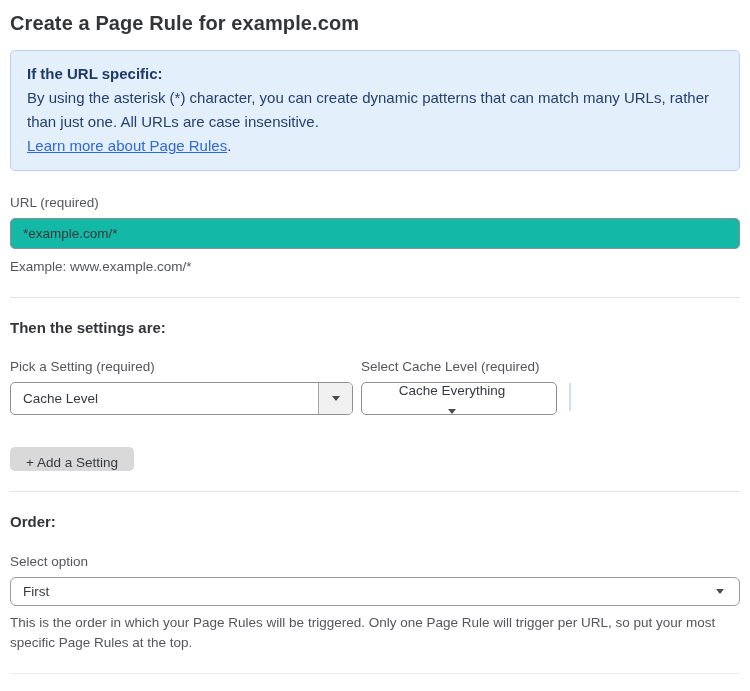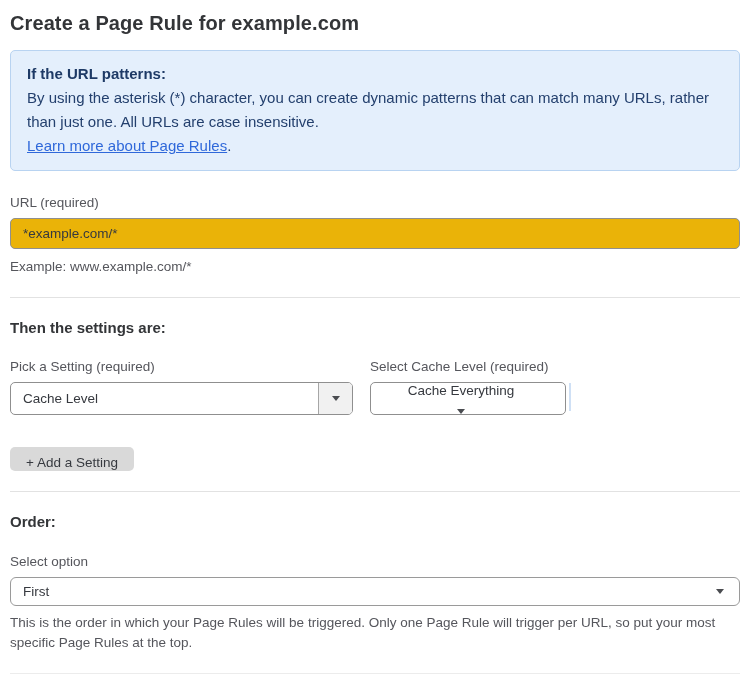--- a/index.html
+++ b/index.html
@@ -53,40 +53,40 @@
   .url-field { margin-top: 24px; }
   .text-input {
     width: 100%;
     height: 31px;
     border: 1px solid #8f8f8f;
     border-radius: 5px;
     padding: 8px 12px;
     font-size: 13.5px;
     color: #36393f;
     font-family: inherit;
-    background: #eab308;
+    background: #14b8a6;
     outline: none;
   }
 
   hr.divider {
     border: none;
     border-top: 1px solid #e2e2e2;
     margin: 20px 0 0 0;
   }
   hr.divider-light { border-top-color: #ececec; }
 
   h2.section-heading {
     font-size: 15px;
     font-weight: bold;
     color: #333538;
     margin: 21px 0 0 0;
   }
 
   
-  .settings-row { display: flex; gap: 17px; margin-top: 23px; position: relative; }
+  .settings-row { display: flex; gap: 8px; margin-top: 23px; position: relative; }
   .setting-col-1 { width: 343px; }
   .setting-col-2 { width: 196px; }
 
   .select {
     display: flex;
     align-items: center;
     height: 33px;
     border: 1px solid #8f8f8f;
     border-radius: 5px;
     background: #fff;
@@ -140,21 +140,21 @@
   .order-helper { margin-top: 7px; max-width: 722px; }
 </style>
 </head>
 <body>
 
 <main class="page">
 
   <h1 class="page-title">Create a Page Rule for example.com</h1>
 
   <section class="info-box">
-    <p class="info-heading">If the URL patterns:</p>
+    <p class="info-heading">If the URL specific:</p>
     <p class="info-body">By using the asterisk (*) character, you can create dynamic patterns that can match many URLs, rather than just one. All URLs are case insensitive.</p>
     <p class="info-link-line"><a href="#" class="info-link">Learn more about Page Rules</a><span class="info-link-suffix">.</span></p>
   </section>
 
   <div class="url-field">
     <label class="field-label">URL (required)</label>
     <input class="text-input" type="text" value="*example.com/*" style="">
     <p class="helper">Example: www.example.com/*</p>
   </div>
 

